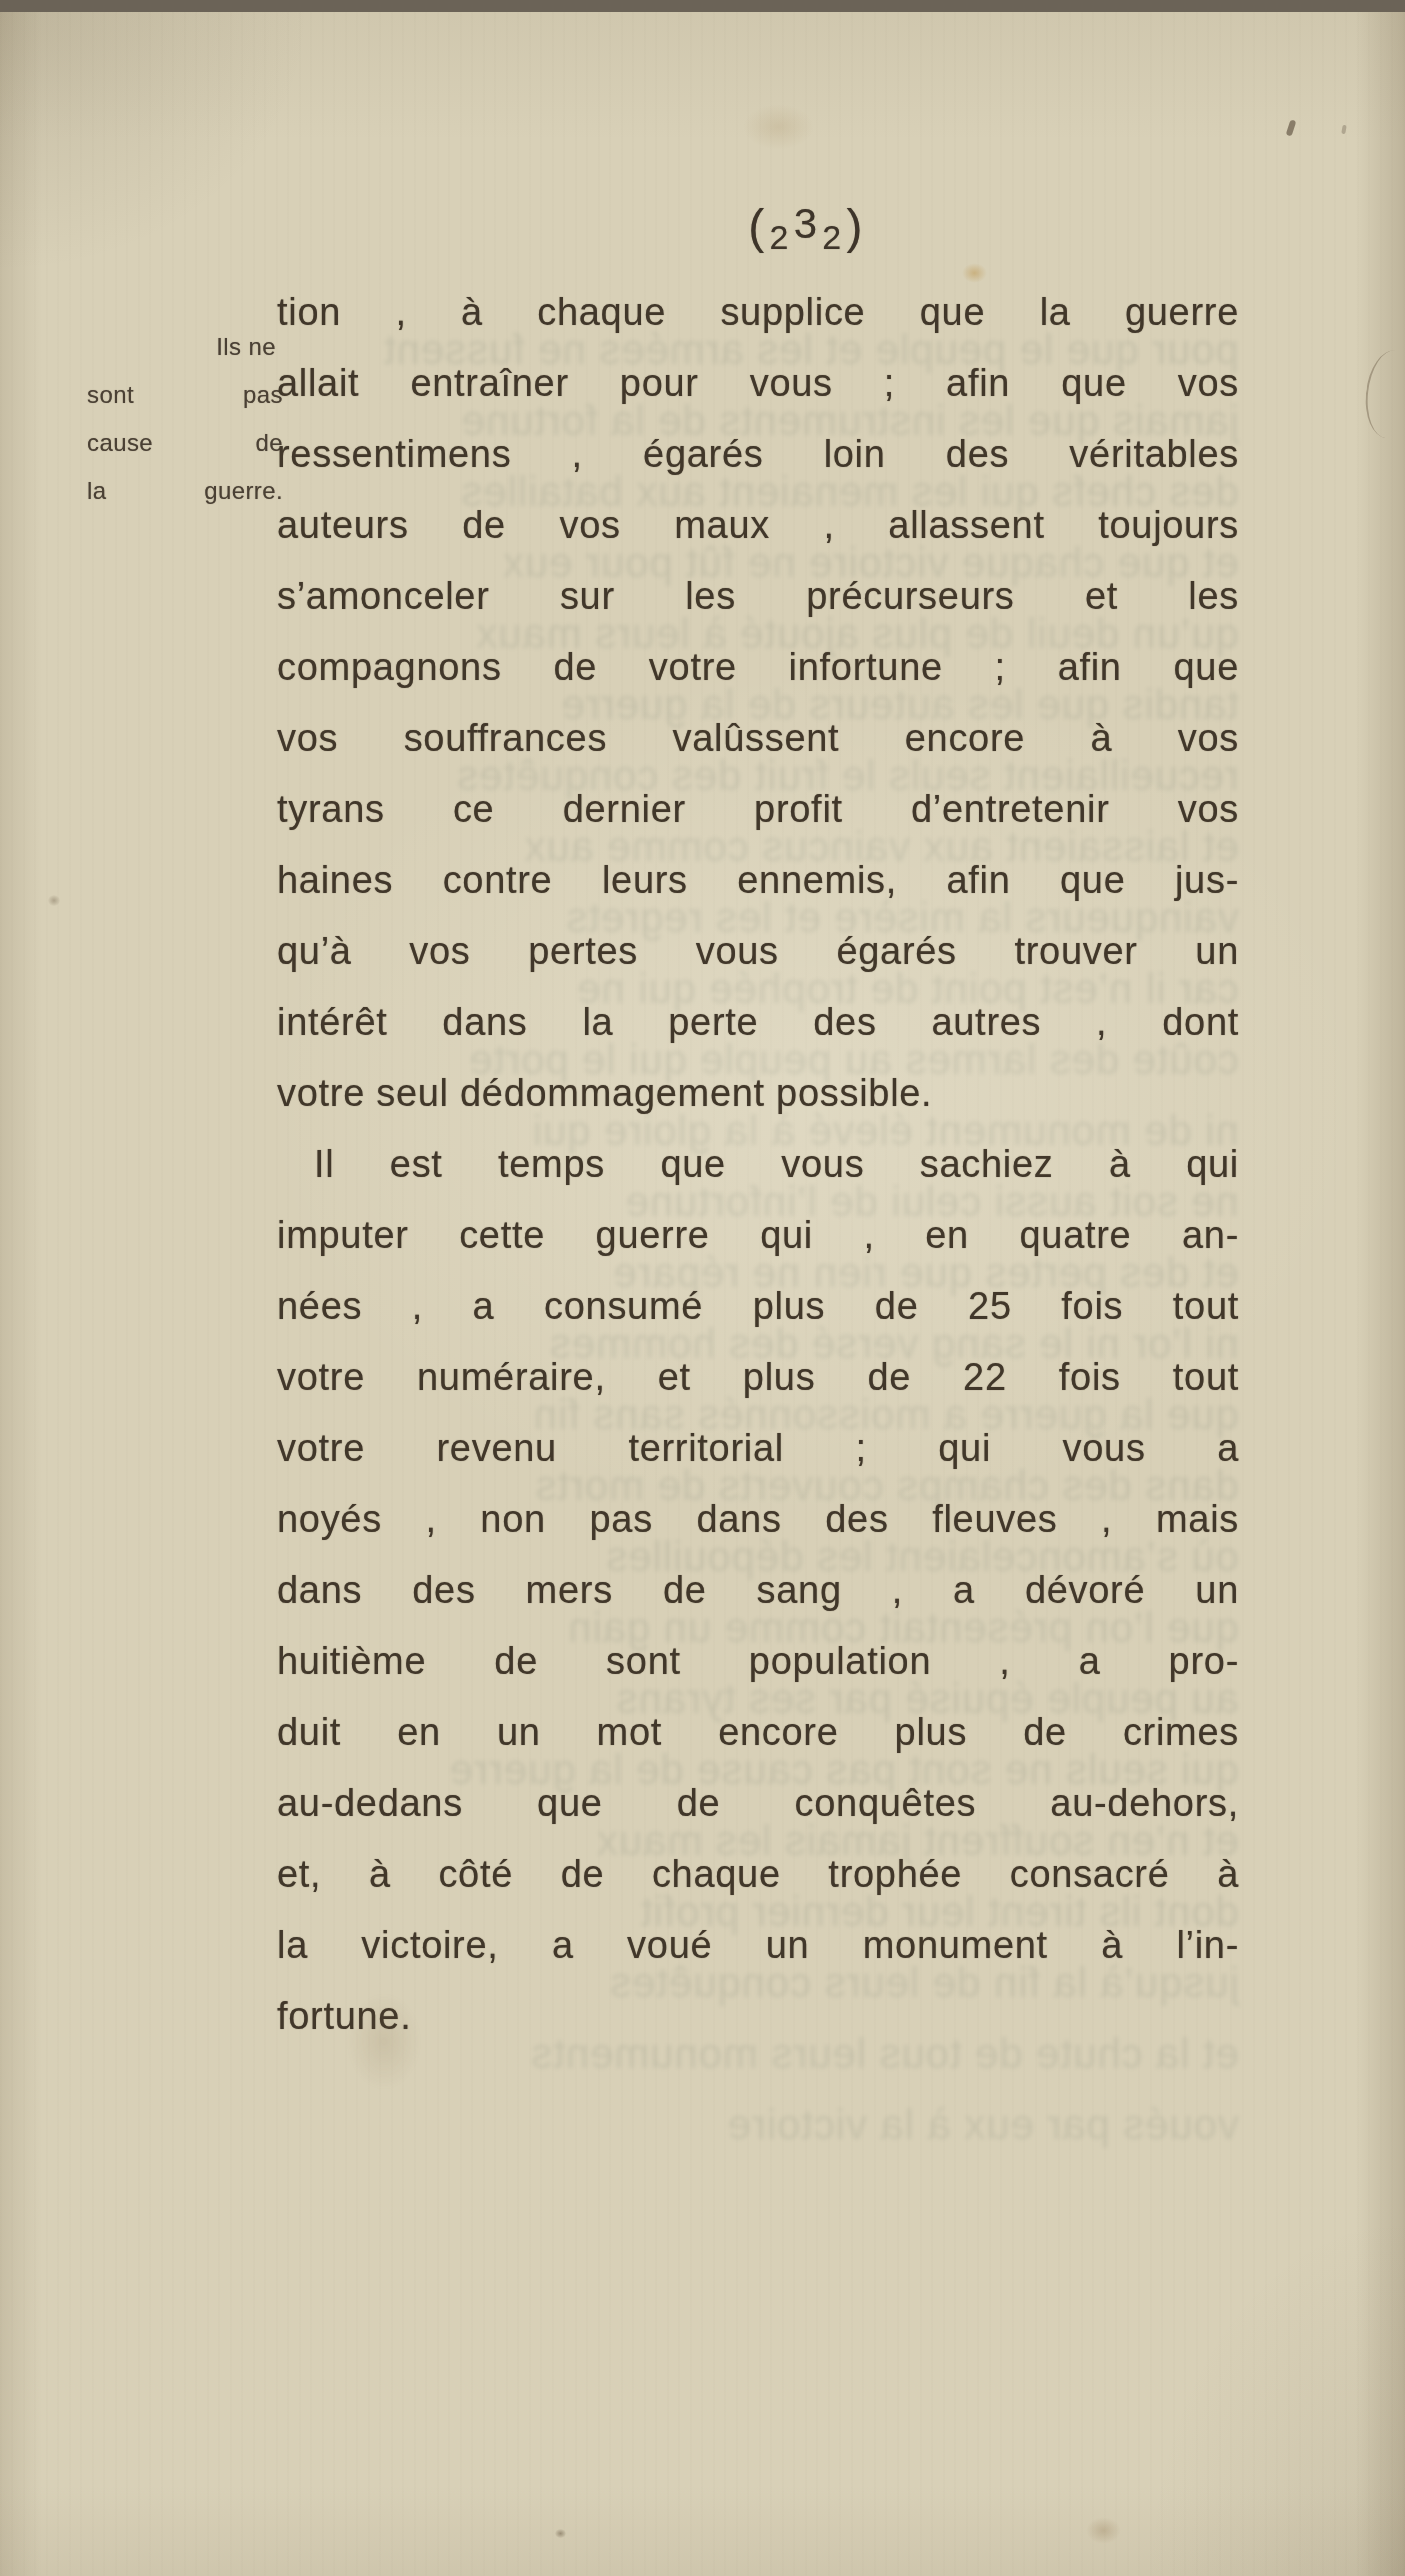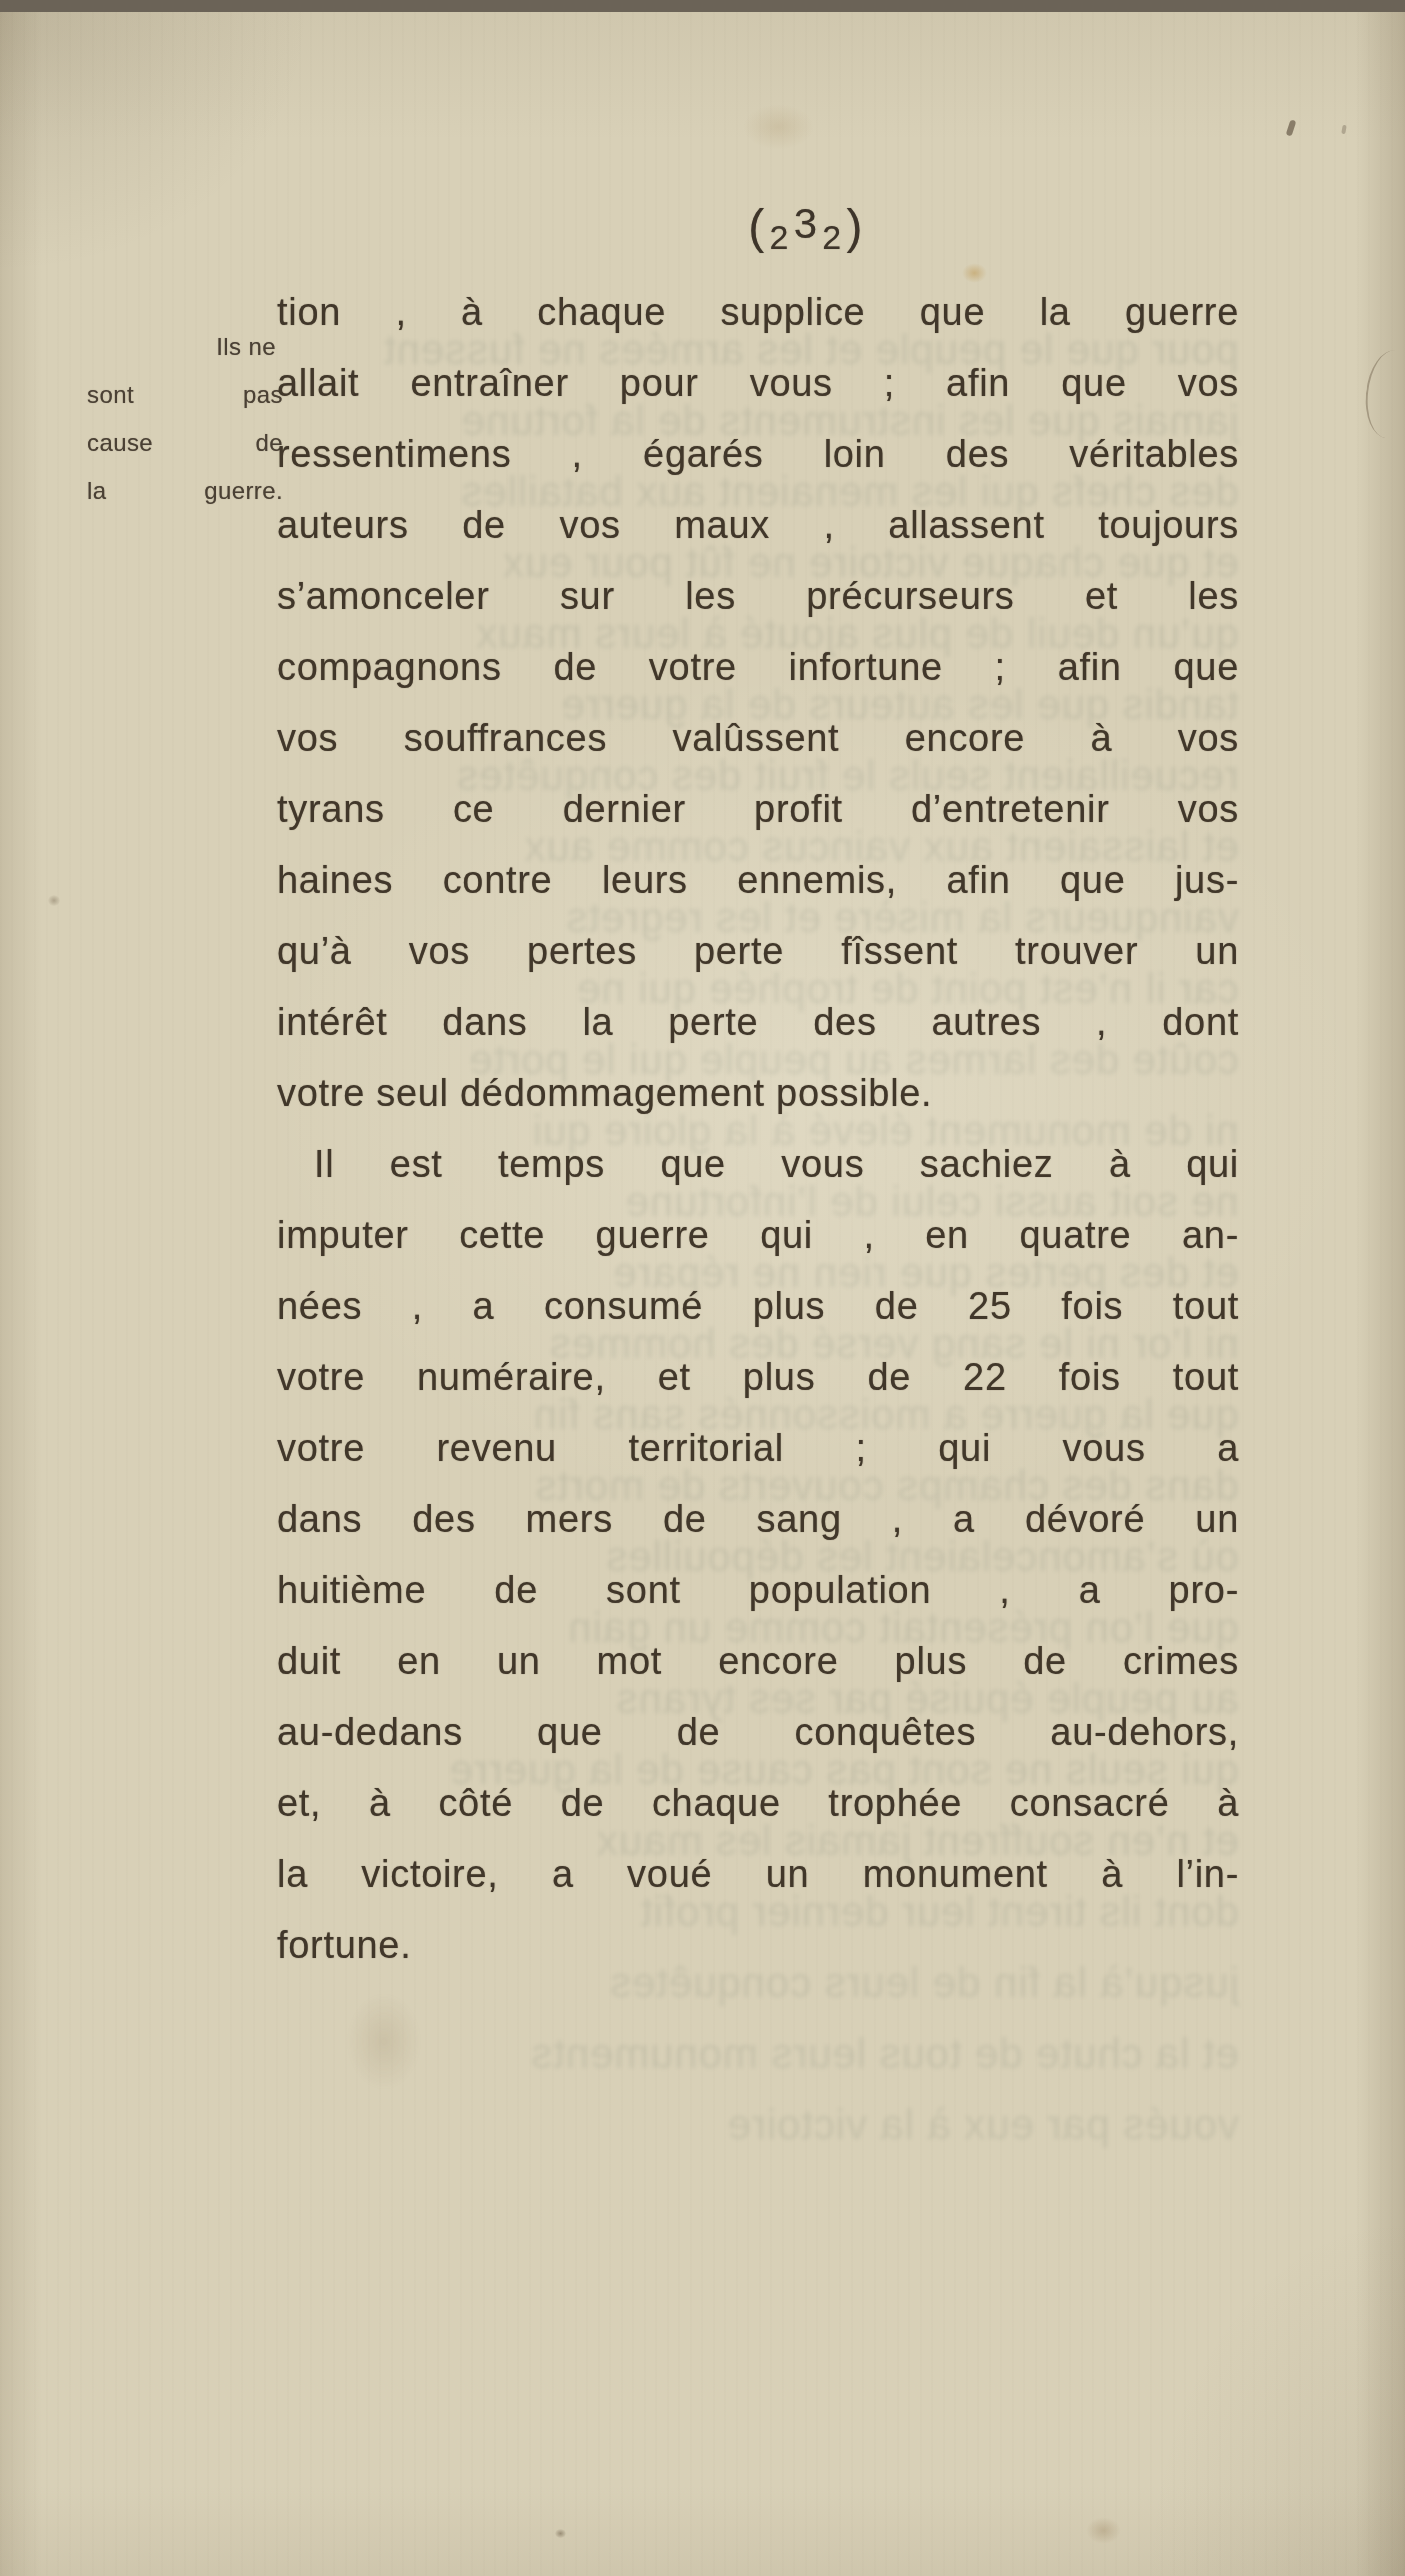--- a/index.html
+++ b/index.html
@@ -130,28 +130,29 @@
   <div class="bodytext" id="bodytext">
       <div class="bline">tion , à chaque supplice que la guerre</div>
       <div class="bline">allait entraîner pour vous ; afin que vos</div>
       <div class="bline">ressentimens , égarés loin des véritables</div>
       <div class="bline">auteurs de vos maux , allassent toujours</div>
       <div class="bline">s’amonceler sur les précurseurs et les</div>
       <div class="bline">compagnons de votre infortune ; afin que</div>
       <div class="bline">vos souffrances valûssent encore à vos</div>
       <div class="bline">tyrans ce dernier profit d’entretenir vos</div>
       <div class="bline">haines contre leurs ennemis, afin que jus-</div>
-      <div class="bline">qu’à vos pertes perte fîssent trouver un</div>
+      <div class="bline">qu’à vos pertes vous égarés trouver un</div>
       <div class="bline">intérêt dans la perte des autres , dont</div>
       <div class="bline lastline">votre seul dédommagement possible.</div>
       <div class="bline indent">Il est temps que vous sachiez à qui</div>
       <div class="bline">imputer cette guerre qui , en quatre an-</div>
       <div class="bline">nées , a consumé plus de 25 fois tout</div>
       <div class="bline">votre numéraire, et plus de 22 fois tout</div>
       <div class="bline">votre revenu territorial ; qui vous a</div>
+      <div class="bline">noyés , non pas dans des fleuves , mais</div>
       <div class="bline">dans des mers de sang , a dévoré un</div>
       <div class="bline">huitième de sont population , a pro-</div>
       <div class="bline">duit en un mot encore plus de crimes</div>
       <div class="bline">au-dedans que de conquêtes au-dehors,</div>
       <div class="bline">et, à côté de chaque trophée consacré à</div>
       <div class="bline">la victoire, a voué un monument à l’in-</div>
       <div class="bline lastline">fortune.</div>
     </div>
 
   <div class="stain s1"></div>

